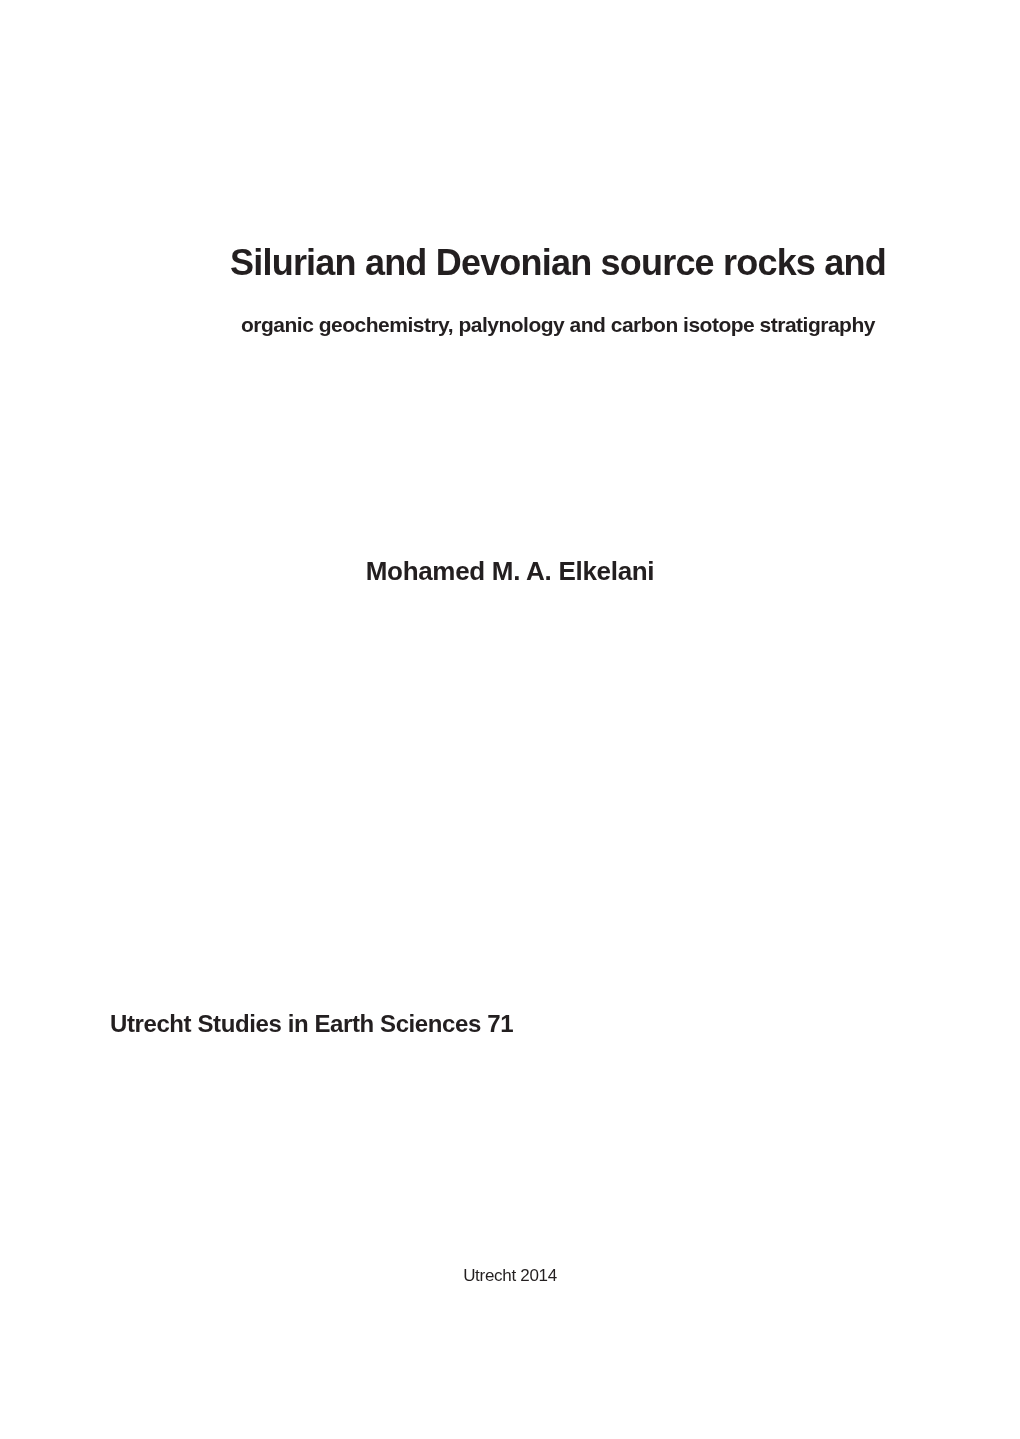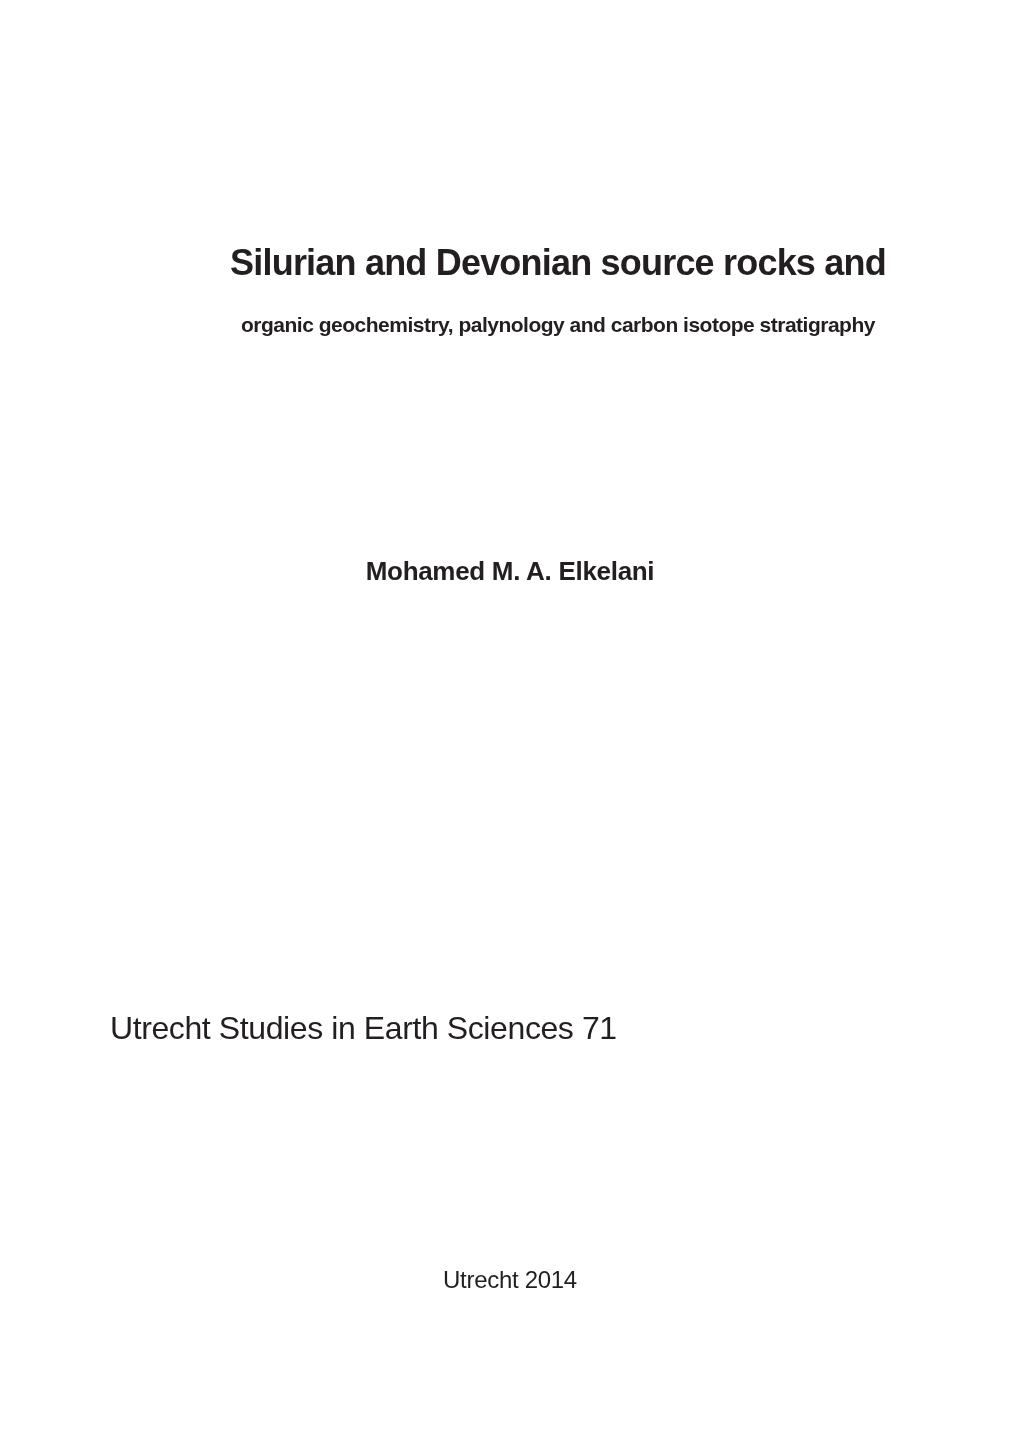--- a/index.html
+++ b/index.html
@@ -44,39 +44,39 @@
     width: 100%;
     text-align: center;
     font-size: 26px;
     font-weight: 700;
     letter-spacing: -0.3px;
   }
   .series-line-1 {
     position: absolute;
     top: 1010px;
     left: 110px;
-    font-size: 32px;
-    font-weight: 400;
+    font-size: 24px;
+    font-weight: 700;
     letter-spacing: -0.4px;
   }
   .series-line-2 {
     position: absolute;
     top: 1060px;
     left: 110px;
     font-size: 24px;
     font-weight: 700;
     letter-spacing: -0.4px;
   }
   .imprint {
     position: absolute;
     top: 1266px;
     left: 0;
     width: 100%;
     text-align: center;
-    font-size: 24px;
+    font-size: 17px;
     font-weight: 400;
     letter-spacing: -0.3px;
   }
 </style>
 </head>
 <body>
 
 <div class="page">
 
   <div class="title-block">

